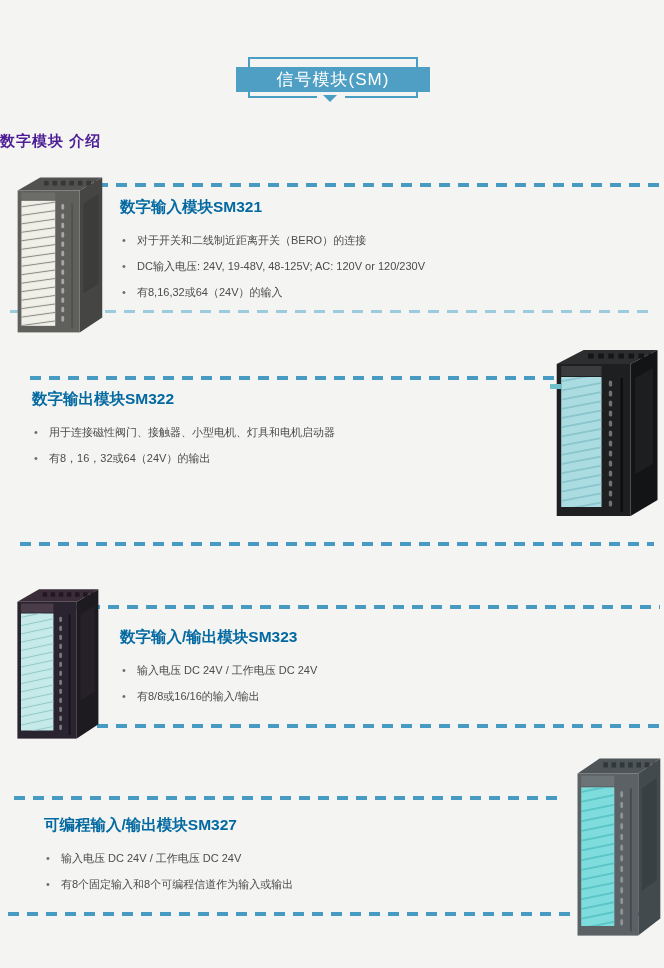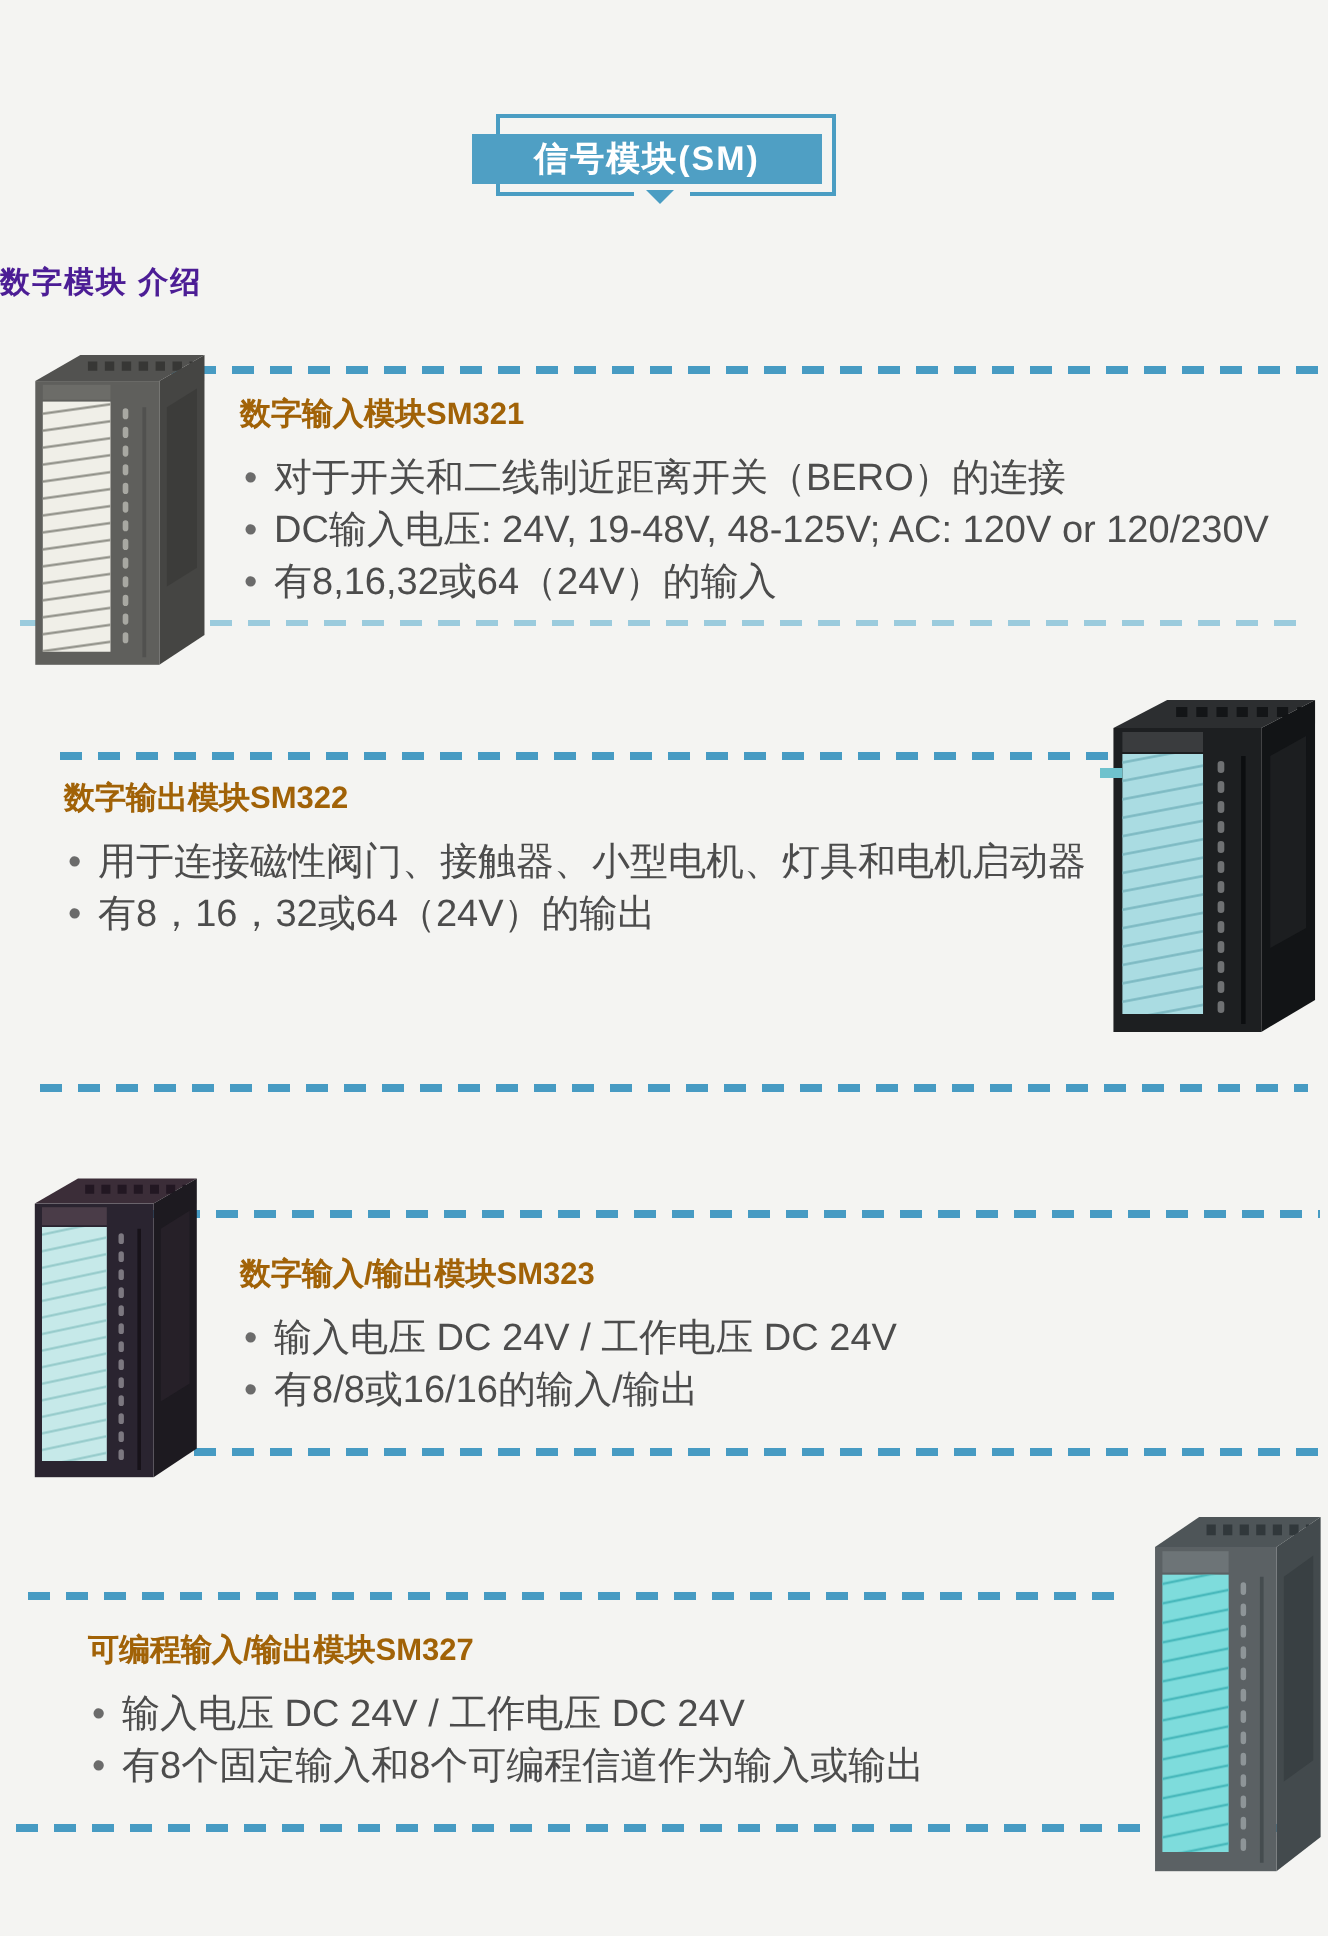--- a/index.html
+++ b/index.html
@@ -2,22 +2,22 @@
 <html><head>
 <meta charset="utf-8">
 <style>
   html,body{margin:0;padding:0;}
   body{font-family:"Liberation Sans","DejaVu Sans",sans-serif;background:#e9e9e7;}
   .page{position:relative;width:664px;height:968px;background:#f4f4f2;overflow:hidden;margin:0 auto;}
 
   
   .banner-outline{position:absolute;left:248px;top:57px;width:166px;height:37px;
     border:2px solid #4a9dc3;background:transparent;}
-  .banner-band{position:absolute;left:236px;top:67px;width:175px;height:25px;
-    background:#4f9fc4;color:#ffffff;font-weight:bold;font-size:17px;
+  .banner-band{position:absolute;left:236px;top:67px;width:194px;height:25px;
+    background:#4f9fc4;color:#ffffff;font-weight:normal;font-size:17px;
     display:flex;align-items:center;justify-content:center;letter-spacing:1px;}
   .banner-gap{position:absolute;left:317px;top:93px;width:28px;height:5px;background:#f4f4f2;}
   .banner-tri{position:absolute;left:323px;top:95px;width:0;height:0;
     border-left:7px solid transparent;border-right:7px solid transparent;border-top:7px solid #4a9dc3;}
   .subtitle{position:absolute;left:0;right:0;top:132px;text-align:left;
     color:#4c1d95;font-size:15px;font-weight:bold;letter-spacing:1px;}
 
   
   .dash{position:absolute;height:4px;
     background:repeating-linear-gradient(90deg,#479bc3 0 11px,transparent 11px 19px);}
@@ -27,23 +27,23 @@
   .d2{top:310px;left:10px;width:645px;}
   .d3{top:376px;left:30px;width:532px;}
   .d4{top:542px;left:20px;width:634px;}
   .d5{top:605px;left:70px;width:590px;}
   .d6{top:724px;left:40px;width:620px;}
   .d7{top:796px;left:14px;width:550px;}
   .d8{top:912px;left:8px;width:650px;}
 
   
   .sec{position:absolute;}
-  .sec h2{margin:0 0 9px 0;font-size:15.5px;font-weight:bold;color:#a16207;}
+  .sec h2{margin:0 0 9px 0;font-size:15.5px;font-weight:bold;color:#0369a1;}
   .sec ul{list-style:none;margin:0;padding:0;}
-  .sec li{position:relative;padding-left:17px;font-size:19px;line-height:26px;
+  .sec li{position:relative;padding-left:17px;font-size:11px;line-height:26px;
     color:#4c4c4c;}
   .sec li::before{content:"\2022";position:absolute;left:2px;top:0;color:#6b6b6b;}
   .bullet-text{white-space:pre-line;}
   .sec1{left:120px;top:197px;width:535px;}
   .sec2{left:32px;top:389px;width:530px;}
   .sec3{left:120px;top:627px;width:450px;}
   .sec4{left:44px;top:815px;width:530px;}
 
   
   .module{position:absolute;z-index:3;}

